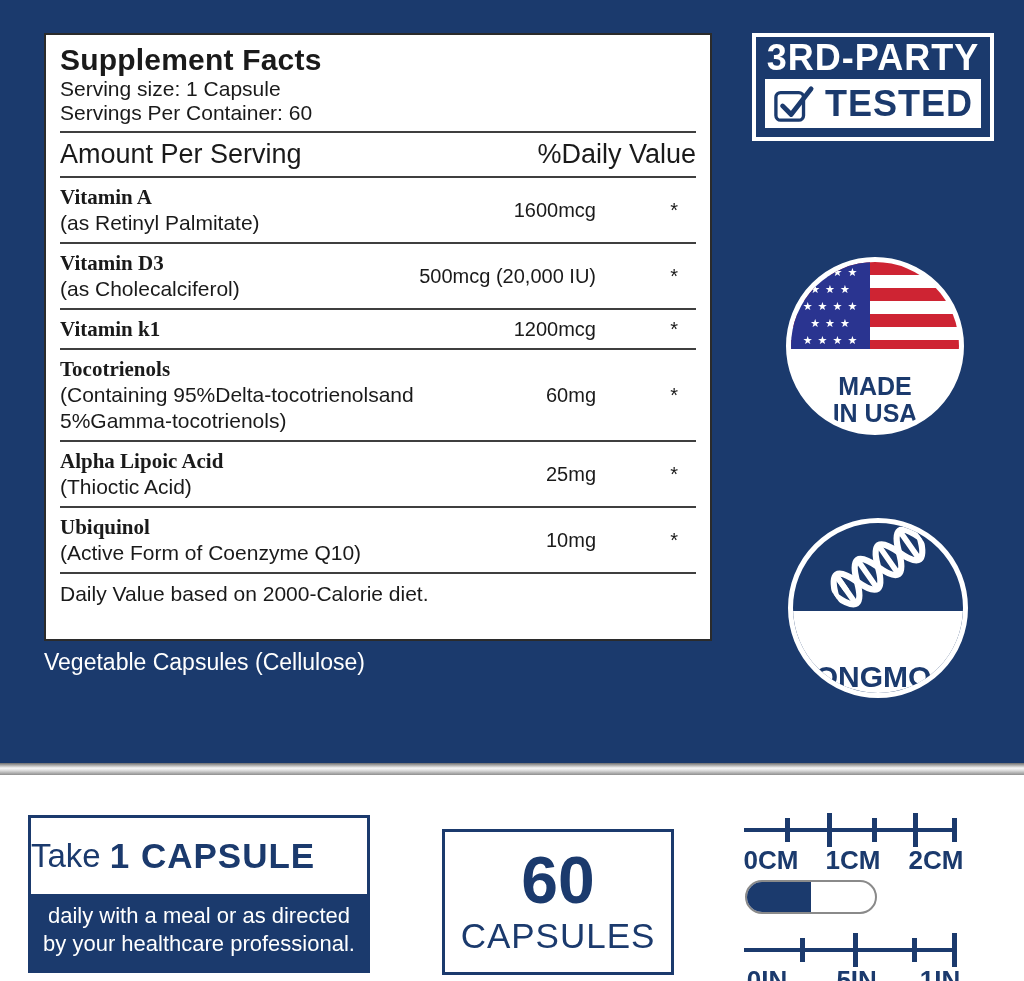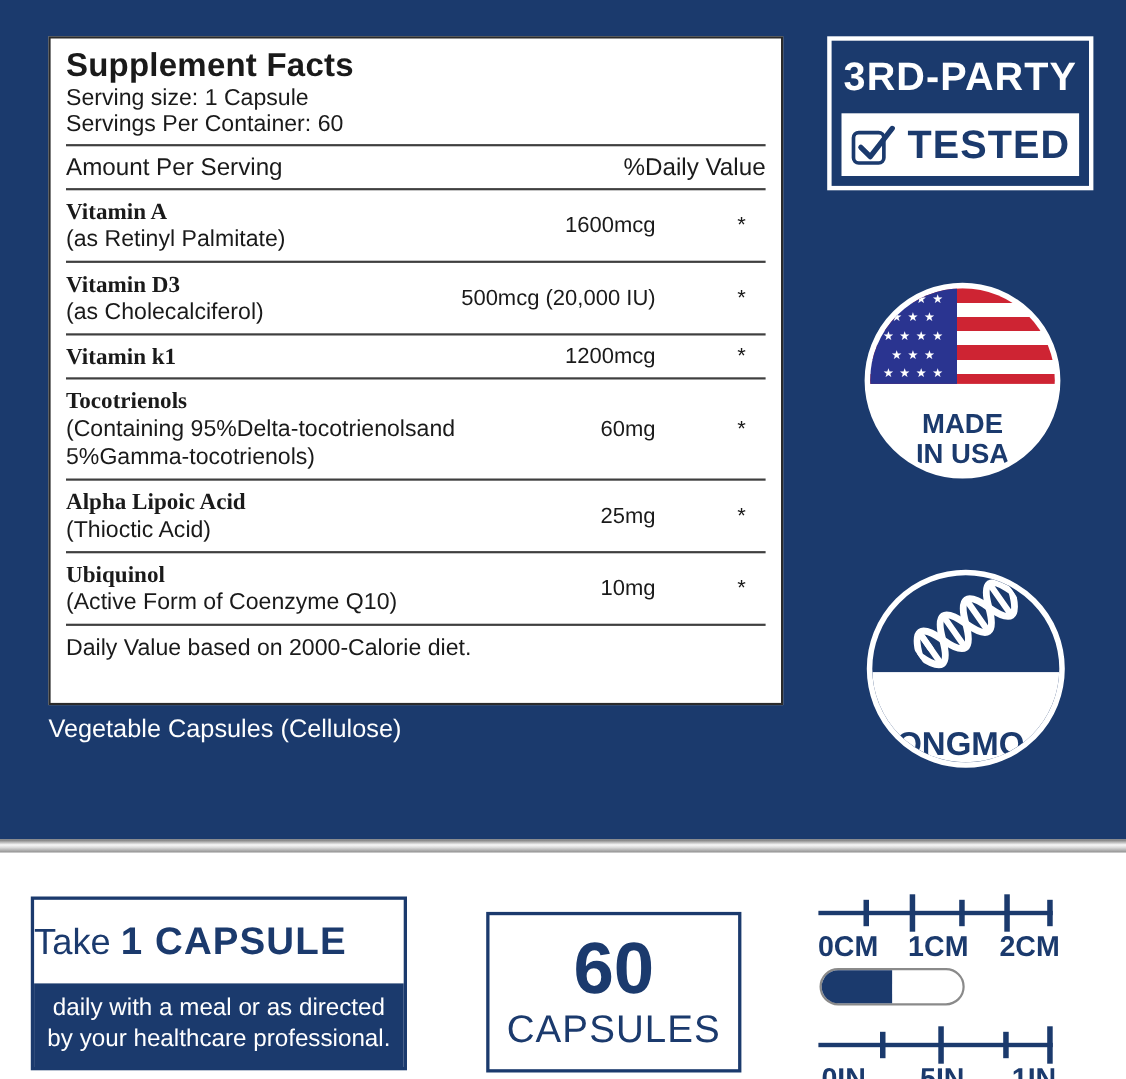--- a/index.html
+++ b/index.html
@@ -13,37 +13,37 @@
   .metal-bar{position:absolute; left:0; top:763px; width:1024px; height:12px;
     background:linear-gradient(180deg,#6f6f6f 0%,#f7f7f7 42%,#e0e0e0 60%,#8e8e8e 100%);}
 
   
   .facts-card{position:absolute; left:44px; top:33px; width:668px; min-height:608px;
     background:#fff; border:2px solid #2b2b2b; color:var(--text_dark); padding:8px 14px 6px 14px;}
   .facts-title{font-size:30px; font-weight:bold; line-height:34px; letter-spacing:.2px;}
   .serving{font-size:21px; line-height:24px;}
   .facts-hdr{display:flex; justify-content:space-between; align-items:center;
     border-top:2px solid var(--divider); border-bottom:2px solid var(--divider);
-    margin-top:6px; padding:6px 0; font-size:22px;}
+    margin-top:6px; padding:6px 0; font-size:27px;}
   .fact-row{display:flex; align-items:center; padding:6px 0;}
   .fact-row + .fact-row, .facts-foot{border-top:2px solid var(--divider);}
   .fr-names{flex:1;}
   .fr-name{font-size:21px; font-weight:bold; line-height:26px;font-family:Liberation Serif, serif;}
   .fr-detail{font-size:21px; line-height:26px;}
   .fr-amount{width:180px; text-align:right; font-size:20px;}
   .fr-dv{width:100px; text-align:right; padding-right:18px; font-size:20px;}
   .facts-foot{padding:7px 0 6px 0;}
   .foot-line{font-size:21px; line-height:26px;}
 
   .other-ing{position:absolute; left:44px; top:648px; width:620px; color:#fff;}
   .other-ing .oi-label{font-size:23px; font-weight:bold; line-height:29px;}
   .other-ing .oi-value{font-size:23px; line-height:29px;}
 
   
-  .tp-badge{position:absolute; left:752px; top:33px; width:242px; height:140px;
+  .tp-badge{position:absolute; left:752px; top:33px; width:242px; height:108px;
     border:4px solid #fff; background:var(--navy); display:flex; flex-direction:column;}
   .tp-top{flex:1; display:flex; align-items:center; justify-content:center;
     color:#fff; font-size:36px; font-weight:bold; letter-spacing:1px;}
   .tp-bottom{margin:0 9px 9px 9px; height:57px; background:#fff; display:flex;
     align-items:center; justify-content:center; gap:10px; color:var(--navy);}
   .tp-bottom .tp-word{font-size:36px; font-weight:bold; letter-spacing:1px;}
   .checkbox-svg{color:var(--navy);}
 
   
   .usa-badge{position:absolute; left:786px; top:257px; width:178px; height:178px;

